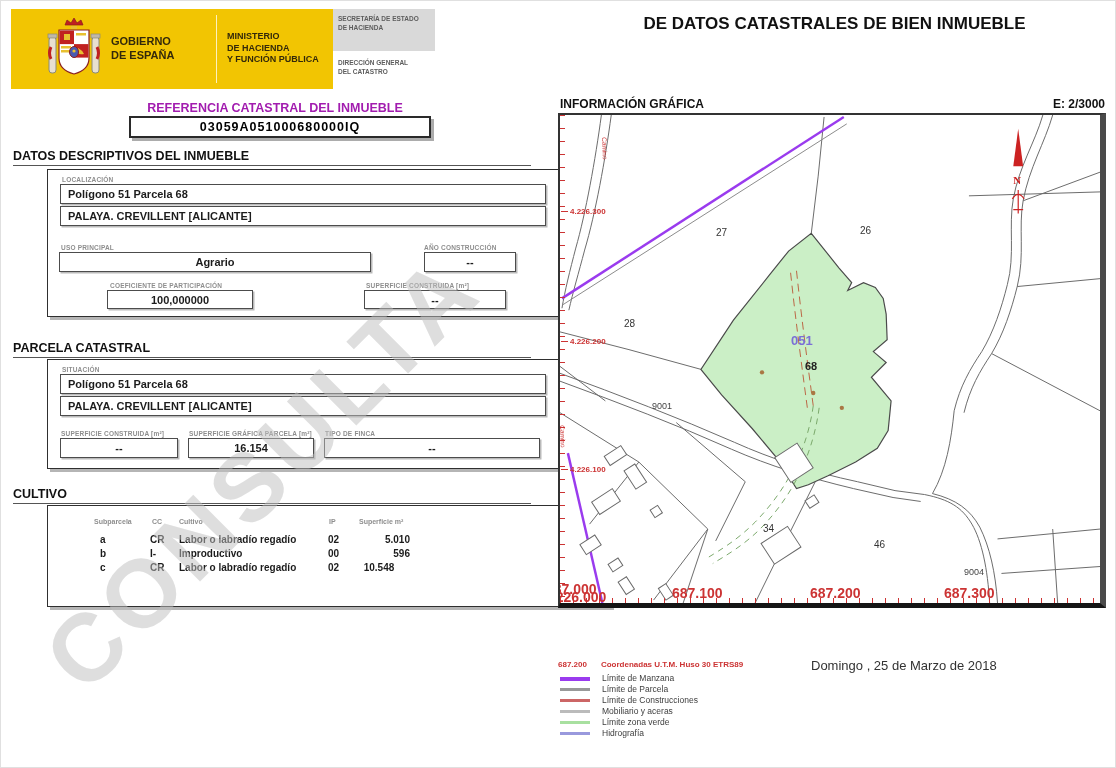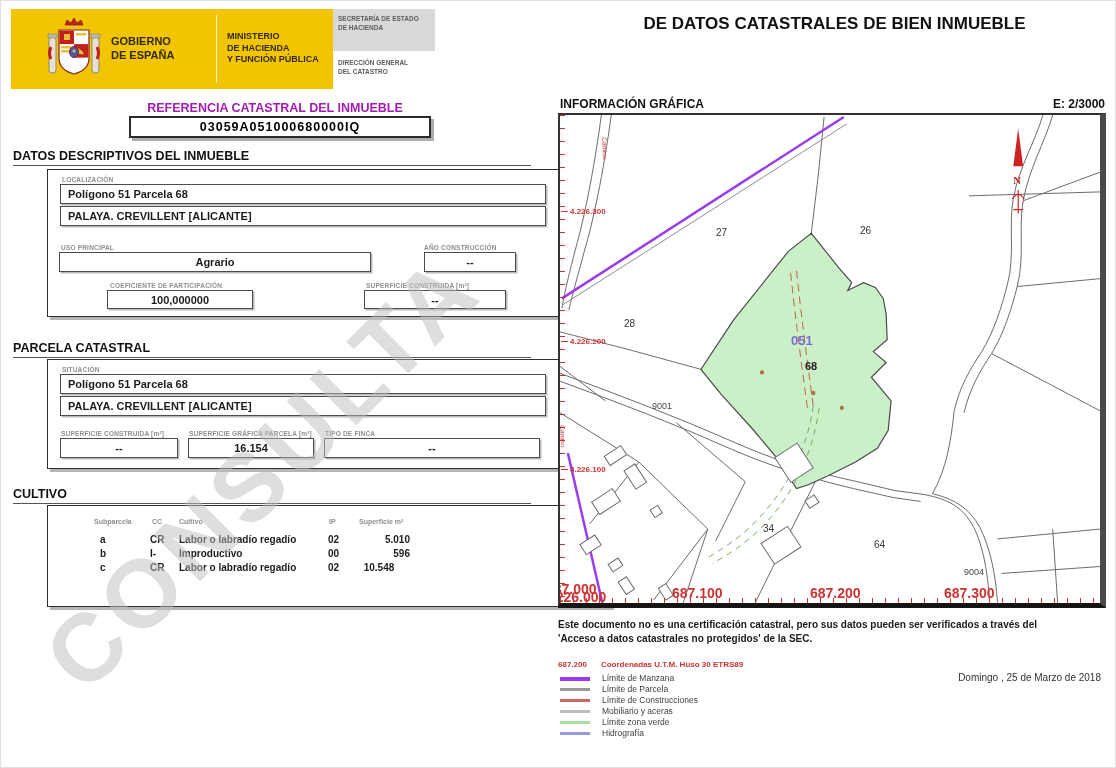--- a/index.html
+++ b/index.html
@@ -52,21 +52,21 @@
   .coordx { position:absolute; font-size:14px; font-weight:bold; color:#cc3333; width:60px; text-align:left; }
   .roadlabel { position:absolute; font-size:6.5px; color:#cc3333; transform:rotate(88deg); transform-origin:left top; white-space:nowrap; }
 
   
   .disclaimer { position:absolute; left:557px; top:617px; width:548px; font-size:10px; font-weight:bold; color:#1a1a1a; line-height:1.35; }
   .legend-coords { position:absolute; left:557px; top:659px; font-size:8px; font-weight:bold; color:#cc3333; }
   .legend-coords .num { margin-right:14px; }
   .legend-row { position:absolute; left:559px; height:11px; }
   .legend-swatch { position:absolute; left:0; top:4px; width:30px; height:3px; }
   .legend-text { position:absolute; left:42px; top:0; font-size:8.5px; color:#3d3d3d; white-space:nowrap; }
-  .date-label { position:absolute; left:810px; top:671px; width:290px; text-align:right; font-size:10px; color:#333; }
+  .date-label { position:absolute; left:810px; top:657px; width:290px; text-align:left; font-size:13px; color:#333; }
 </style>
 </head>
 <body>
 
 <div id="page">
 
   <div class="banner">
     <svg class="crest" width="54" height="64" viewBox="0 0 54 64">
       <rect x="2" y="20" width="7" height="36" rx="3" fill="#e8e0d0" stroke="#8a8a7a" stroke-width="1"></rect>
       <rect x="45" y="20" width="7" height="36" rx="3" fill="#e8e0d0" stroke="#8a8a7a" stroke-width="1"></rect>
@@ -249,40 +249,36 @@
     <div class="tickstrip-left"></div>
     <div class="tickstrip-bottom"></div>
 
     <div class="mlabel" style="left:156px; top:112px;">27</div>
     <div class="mlabel" style="left:300px; top:110px;">26</div>
     <div class="mlabel" style="left:64px; top:203px;">28</div>
     <div class="lab-051" style="left:231px; top:218px;">051</div>
     <div class="lab-68" style="left:245px; top:245px;">68</div>
     <div class="mlabel-sm" style="left:92px; top:286px;">9001</div>
     <div class="mlabel" style="left:203px; top:408px;">34</div>
-    <div class="mlabel" style="left:314px; top:424px;">64</div>
+    <div class="mlabel" style="left:314px; top:424px;">46</div>
     <div class="mlabel-sm" style="left:404px; top:452px;">9004</div>
 
     <div class="coordy" style="left:1px; top:92px;">4.226.300</div>
     <div class="coordy" style="left:1px; top:222px;">4.226.200</div>
     <div class="coordy" style="left:1px; top:350px;">4.226.100</div>
     <div class="coordx" style="left:112px; top:470px;">687.100</div>
     <div class="coordx" style="left:250px; top:470px;">687.200</div>
     <div class="coordx" style="left:384px; top:470px;">687.300</div>
     <div class="coordx" style="left:-14px; top:466px;">687.000</div>
     <div class="coordx" style="left:-16px; top:474px;">4.226.000</div>
 
     <div class="roadlabel" style="left:48px; top:22px;">Camino</div>
     <div class="roadlabel" style="left:6px; top:310px;">Camino</div>
   </div>
 
-  <div class="disclaimer">
-    <div>Este documento no es una certificación catastral, pero sus datos pueden ser verificados a través del</div>
-    <div>'Acceso a datos catastrales no protegidos' de la SEC.</div>
-  </div>
 
   <div class="legend-coords">
     <span class="num">687.200</span><span>Coordenadas U.T.M. Huso 30 ETRS89</span>
   </div>
   <div class="legend-row" style="top:672px;">
     <div class="legend-swatch" style="height: 4px; background: rgb(154, 59, 238);"></div>
     <div class="legend-text">Límite de Manzana</div>
   </div>
   <div class="legend-row" style="top:683px;">
     <div class="legend-swatch" style="background: rgb(153, 153, 153);"></div>

